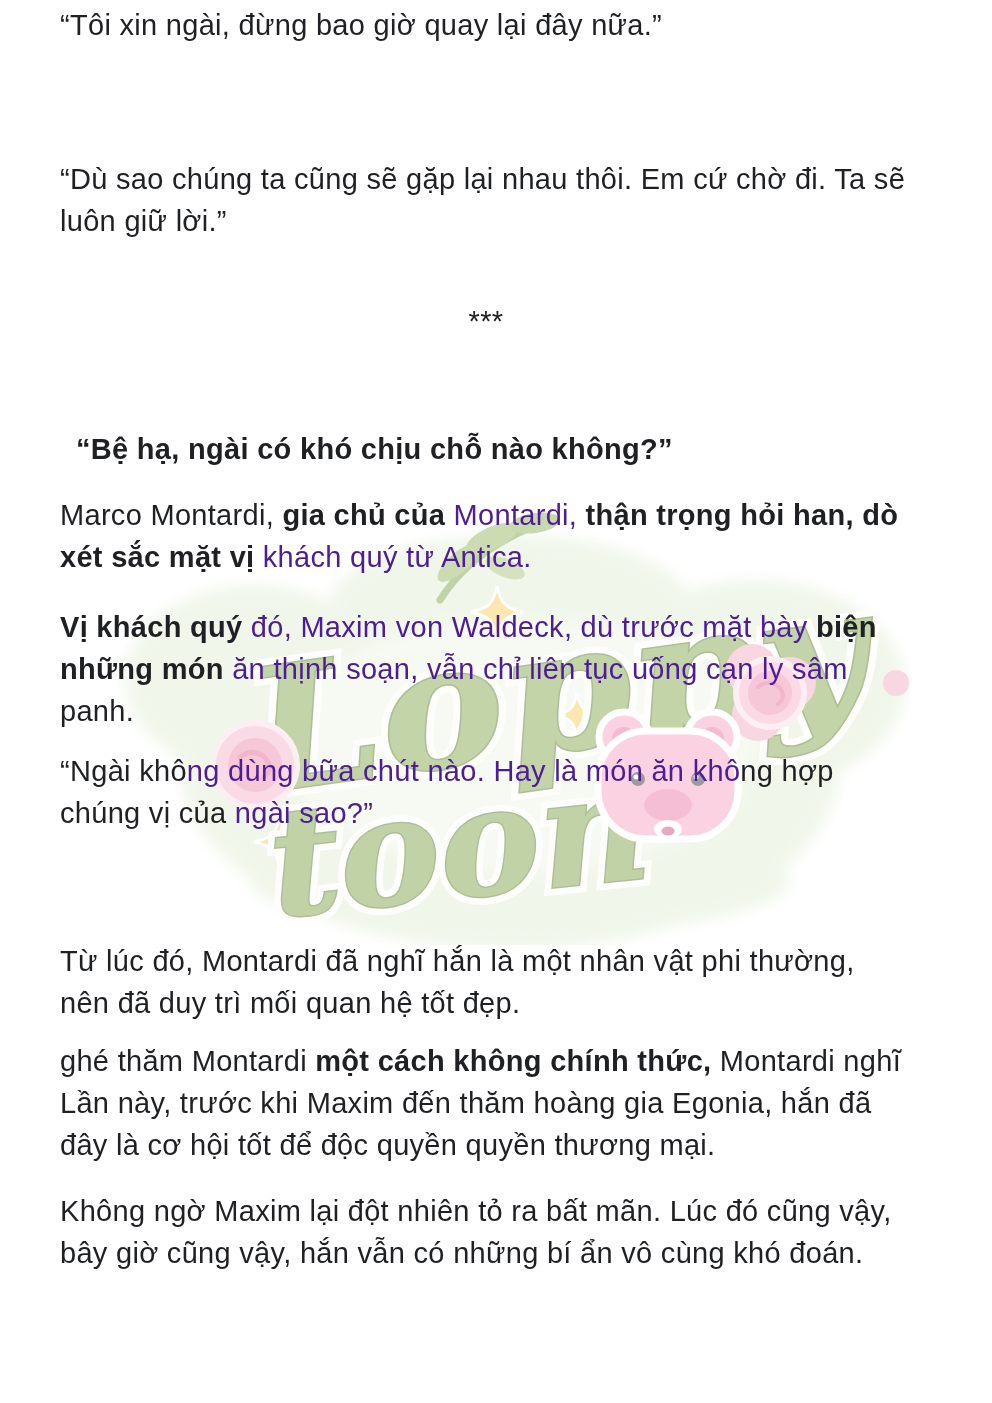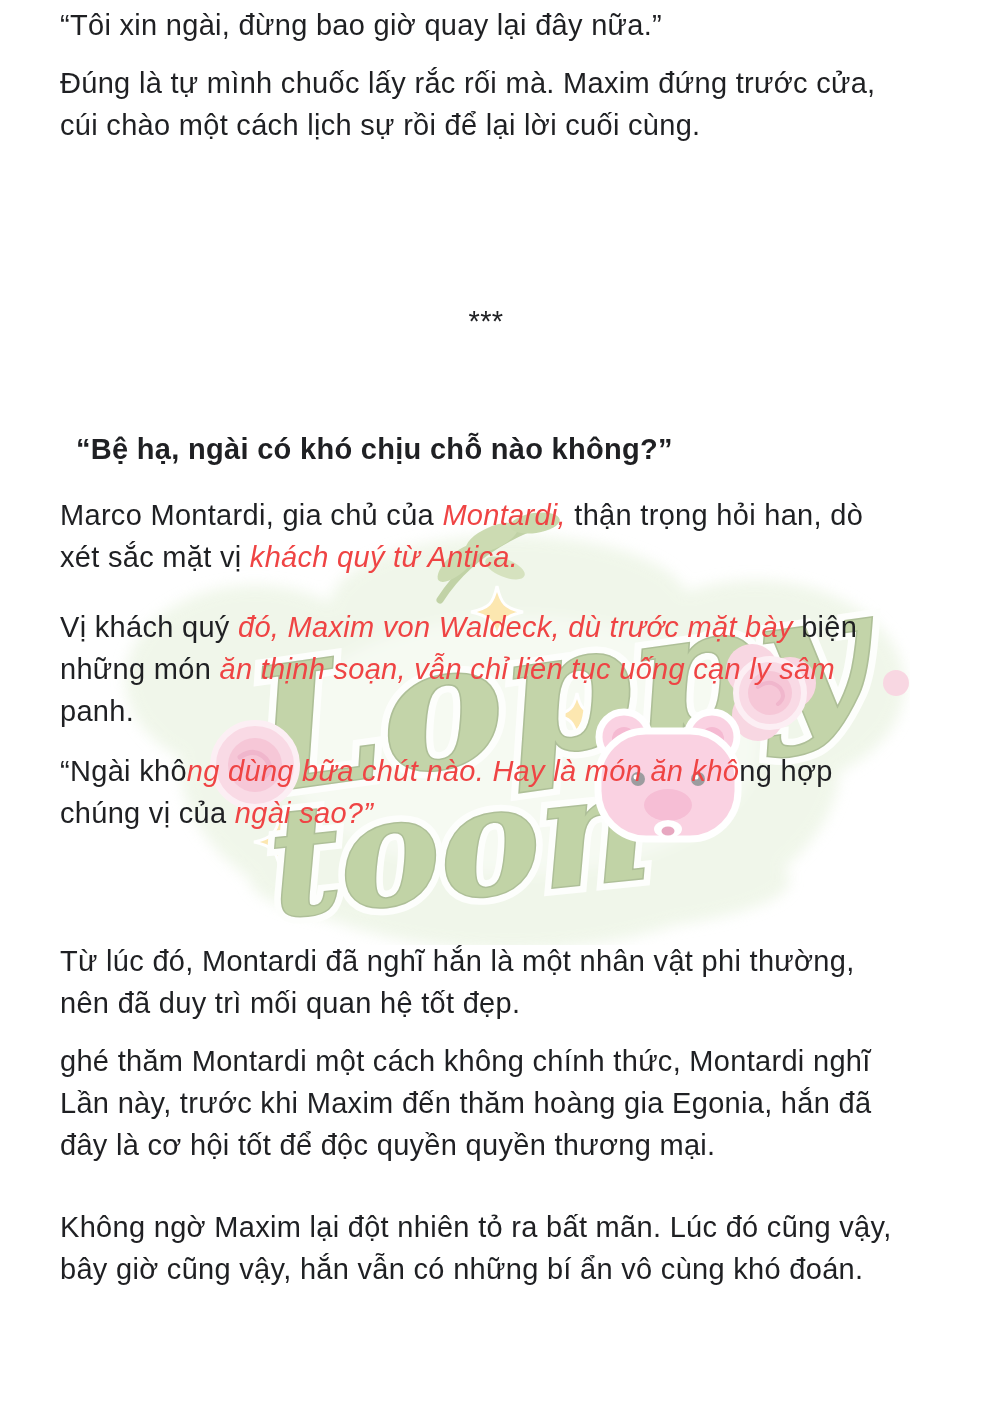--- a/index.html
+++ b/index.html
@@ -19,22 +19,22 @@
   
   .content { position:absolute; inset:0; z-index:2; }
   .para {
     position:absolute; left:60px; width:852px;
     font-size:29px; line-height:42px; letter-spacing:.3px;
     color:#1f2023; white-space:nowrap;
   }
   .para.center { text-align:center; white-space:normal; }
   .para.bold { font-weight:600;margin-left:16px; }
   .para .line { white-space:pre; }
-  .para span.b { font-weight:400; }
-  .para span.m { color:#ef4444;font-style:italic; }
+  .para span.b { font-weight:700; }
+  .para span.m { color:#4c1d95; }
 </style>
 </head>
 <body>
 
 <div class="page">
 
   <div class="watermark">
     <svg width="820" height="440" viewBox="0 0 820 440" xmlns="http://www.w3.org/2000/svg">
       <defs>
         <filter id="soft" x="-20%" y="-20%" width="140%" height="140%">
@@ -105,23 +105,23 @@
         <ellipse cx="578" cy="324" rx="14" ry="9" fill="#ffffff"></ellipse>
         <ellipse cx="578" cy="326" rx="6.5" ry="4.5" fill="#d5618e"></ellipse>
       </g>
     </svg>
   </div>
 
   <div class="content">
       <div class="para" style="top: 4px;">
         <div class="line"><span>“Tôi xin ngài, đừng bao giờ quay lại đây nữa.”</span></div>
       </div>
-      <div class="para" style="top: 62px;">
-        <div class="line"><span>Đúng là tự mình chuốc lấy rắc rối mà. Maxim đứng trước cửa,</span></div>
-        <div class="line"><span>cúi chào một cách lịch sự rồi để lại lời cuối cùng.</span></div>
+      <div class="para" style="top: 158px;">
+        <div class="line"><span>“Dù sao chúng ta cũng sẽ gặp lại nhau thôi. Em cứ chờ đi. Ta sẽ</span></div>
+        <div class="line"><span>luôn giữ lời.”</span></div>
       </div>
       <div class="para center" style="top: 300px;">
         <div class="line"><span>***</span></div>
       </div>
       <div class="para bold" style="top: 428px;">
         <div class="line"><span>“Bệ hạ, ngài có khó chịu chỗ nào không?”</span></div>
       </div>
       <div class="para" style="top: 494px;">
         <div class="line"><span>Marco Montardi, </span><span class="b">gia chủ của </span><span class="m">Montardi, </span><span class="b">thận trọng hỏi han, dò</span></div>
         <div class="line"><span class="b">xét sắc mặt vị </span><span class="m">khách quý từ Antica.</span></div>
@@ -137,19 +137,19 @@
       </div>
       <div class="para" style="top: 940px;">
         <div class="line"><span>Từ lúc đó, Montardi đã nghĩ hắn là một nhân vật phi thường,</span></div>
         <div class="line"><span>nên đã duy trì mối quan hệ tốt đẹp.</span></div>
       </div>
       <div class="para" style="top: 1040px;">
         <div class="line"><span>ghé thăm Montardi </span><span class="b">một cách không chính thức,</span><span> Montardi nghĩ</span></div>
         <div class="line"><span>Lần này, trước khi Maxim đến thăm hoàng gia Egonia, hắn đã</span></div>
         <div class="line"><span>đây là cơ hội tốt để độc quyền quyền thương mại.</span></div>
       </div>
-      <div class="para" style="top: 1190px; margin-top: 16px;">
+      <div class="para" style="top: 1190px;">
         <div class="line"><span>Không ngờ Maxim lại đột nhiên tỏ ra bất mãn. Lúc đó cũng vậy,</span></div>
         <div class="line"><span>bây giờ cũng vậy, hắn vẫn có những bí ẩn vô cùng khó đoán.</span></div>
       </div>
     </div>
 
 </div>
 
 </body></html>

